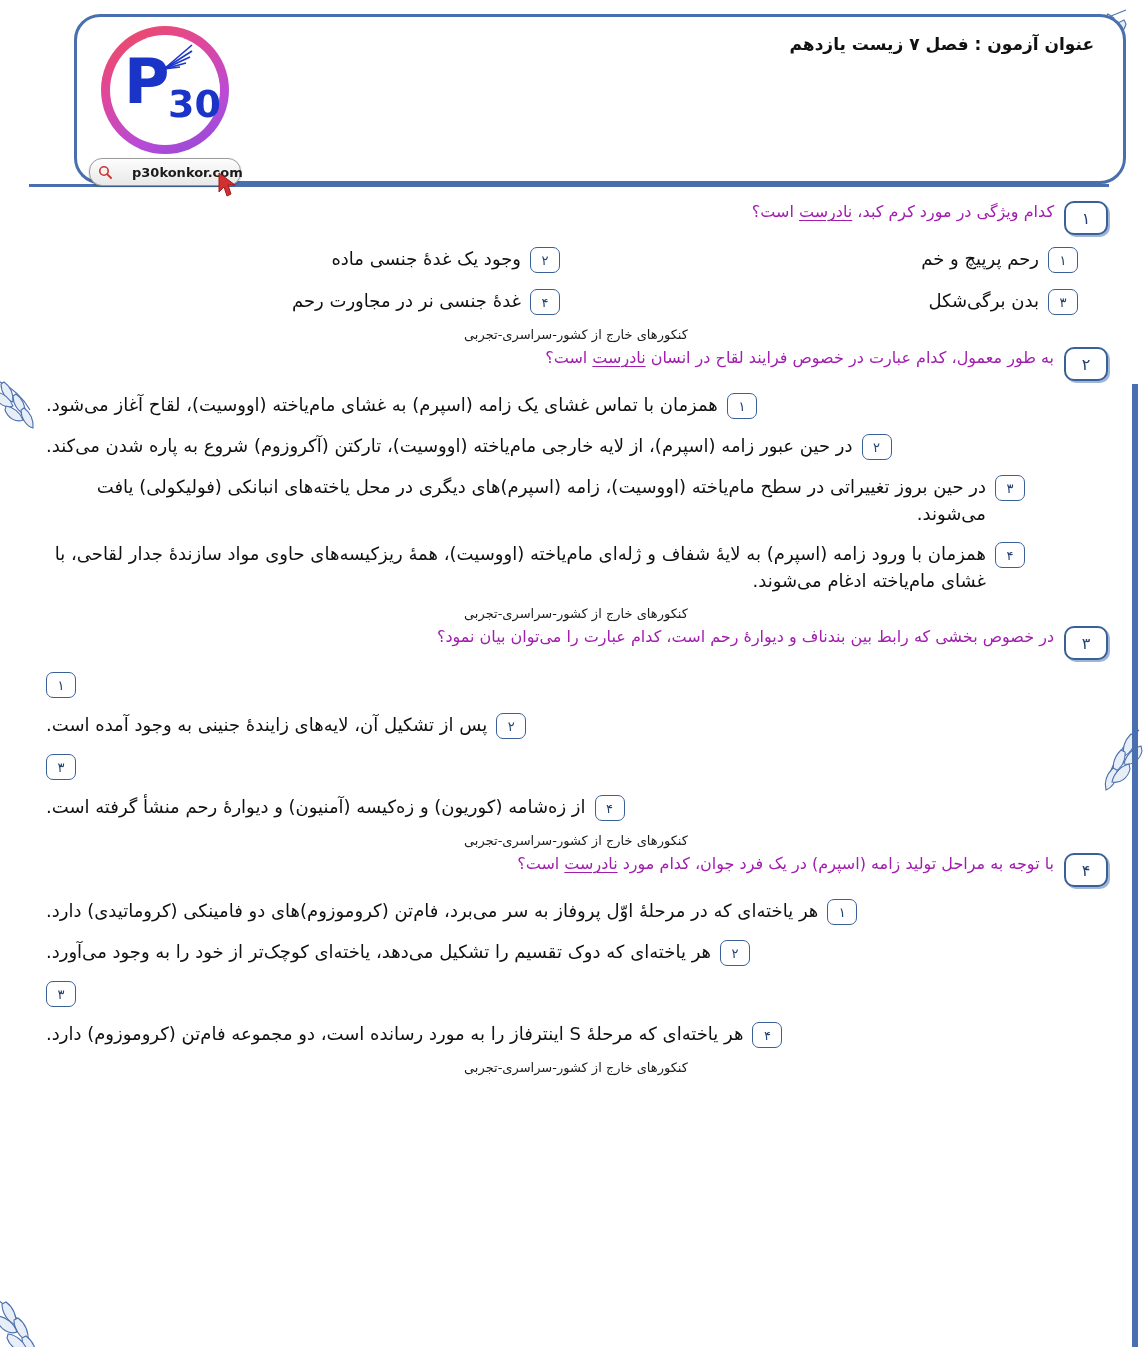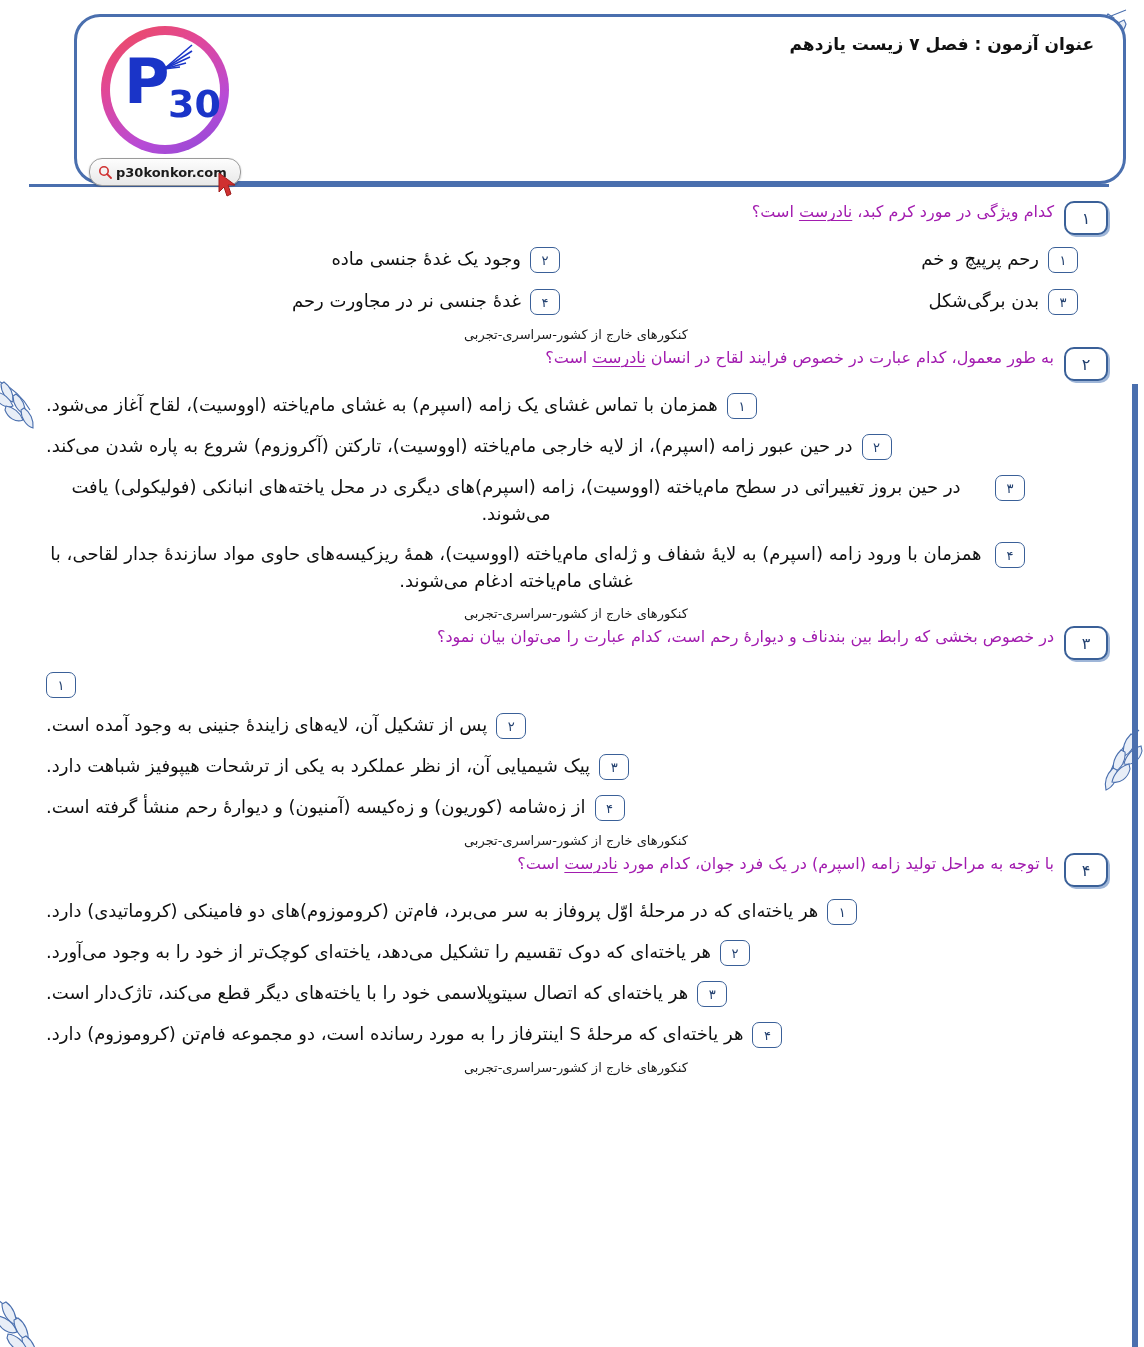--- a/index.html
+++ b/index.html
@@ -118,20 +118,21 @@
     left: 0px;
     width: 150px;
     height: 26px;
     border: 1px solid #9a9a9a;
     border-radius: 13px;
     background: linear-gradient(#fdfdfd, #e8e8e8);
     display: flex;
     align-items: center;
     direction: ltr;
     box-shadow: 0 1px 2px rgba(0,0,0,.25);
+    gap: 16px;
   }
   .logo-url-text {
     font-family: "DejaVu Sans", sans-serif;
     font-size: 13px;
     font-weight: bold;
     color: #1a1a1a;
     margin-left: 4px;
   }
   .mag-icon {
     margin-left: 8px;
@@ -244,21 +245,21 @@
     justify-content: center;
     font-size: 13px;
     color: #22406f;
     background: #fff;
     margin-top: 2px;
   }
   .opt-text {
     font-size: 18px;
     color: #111;
     line-height: 1.5;
-    text-align: center;
+    text-align: right;
     max-width: 940px;
   }
 
   .source {
     font-size: 13px;
     color: #1a1a1a;
     text-align: right;
     padding: 12px 0 0 0;
     margin-right: 0;
     padding-right: 0;
@@ -426,21 +427,20 @@
         <div class="opts-stack">
           <div class="opt">
             <div class="opt-badge">۱</div>
           </div>
           <div class="opt">
             <div class="opt-badge">۲</div>
             <div class="opt-text">پس از تشکیل آن، لایه‌های زایندهٔ جنینی به وجود آمده است.</div>
           </div>
           <div class="opt">
             <div class="opt-badge">۳</div>
-            <div class="opt-text">پیک شیمیایی آن، از نظر عملکرد به یکی از ترشحات هیپوفیز شباهت دارد.</div>
           </div>
           <div class="opt">
             <div class="opt-badge">۴</div>
             <div class="opt-text">از زه‌شامه (کوریون) و زه‌کیسه (آمنیون) و دیوارهٔ رحم منشأ گرفته است.</div>
           </div>
         </div>
         <div class="source source-left">کنکورهای خارج از کشور-سراسری-تجربی</div>
       </div>
       <div class="question">
         <div class="q-head">
@@ -451,21 +451,20 @@
           <div class="opt">
             <div class="opt-badge">۱</div>
             <div class="opt-text">هر یاخته‌ای که در مرحلهٔ اوّل پروفاز به سر می‌برد، فام‌تن (کروموزوم)‌های دو فامینکی (کروماتیدی) دارد.</div>
           </div>
           <div class="opt">
             <div class="opt-badge">۲</div>
             <div class="opt-text">هر یاخته‌ای که دوک تقسیم را تشکیل می‌دهد، یاخته‌ای کوچک‌تر از خود را به وجود می‌آورد.</div>
           </div>
           <div class="opt">
             <div class="opt-badge">۳</div>
-            <div class="opt-text">هر یاخته‌ای که اتصال سیتوپلاسمی خود را با یاخته‌های دیگر قطع می‌کند، تاژک‌دار است.</div>
           </div>
           <div class="opt">
             <div class="opt-badge">۴</div>
             <div class="opt-text">هر یاخته‌ای که مرحلهٔ S اینترفاز را به مورد رسانده است، دو مجموعه فام‌تن (کروموزوم) دارد.</div>
           </div>
         </div>
         <div class="source source-left">کنکورهای خارج از کشور-سراسری-تجربی</div>
       </div>
     </div>
 </div>

